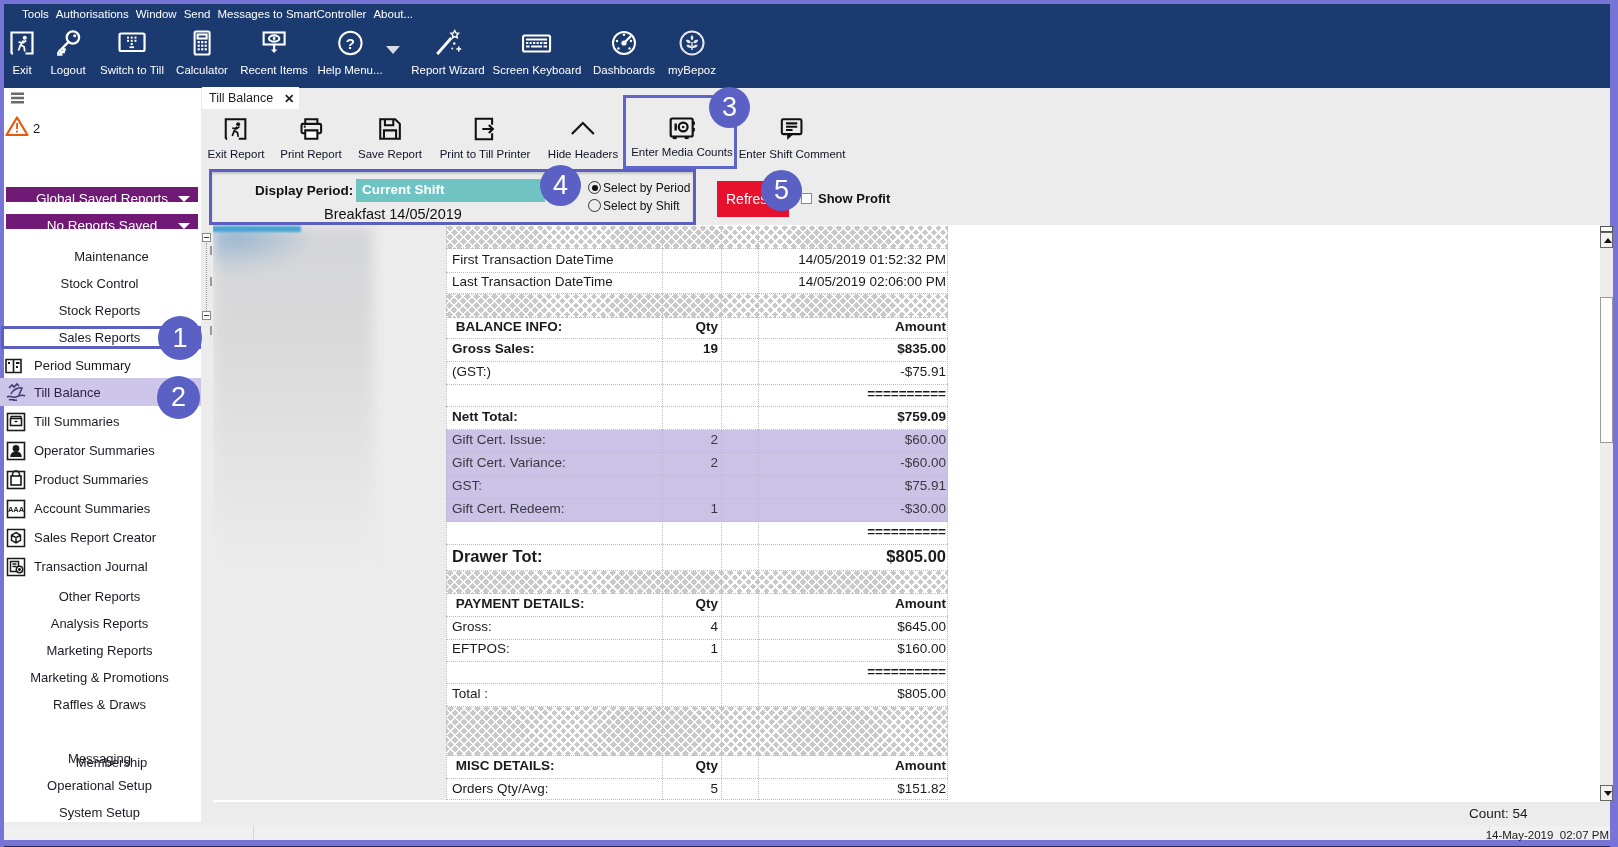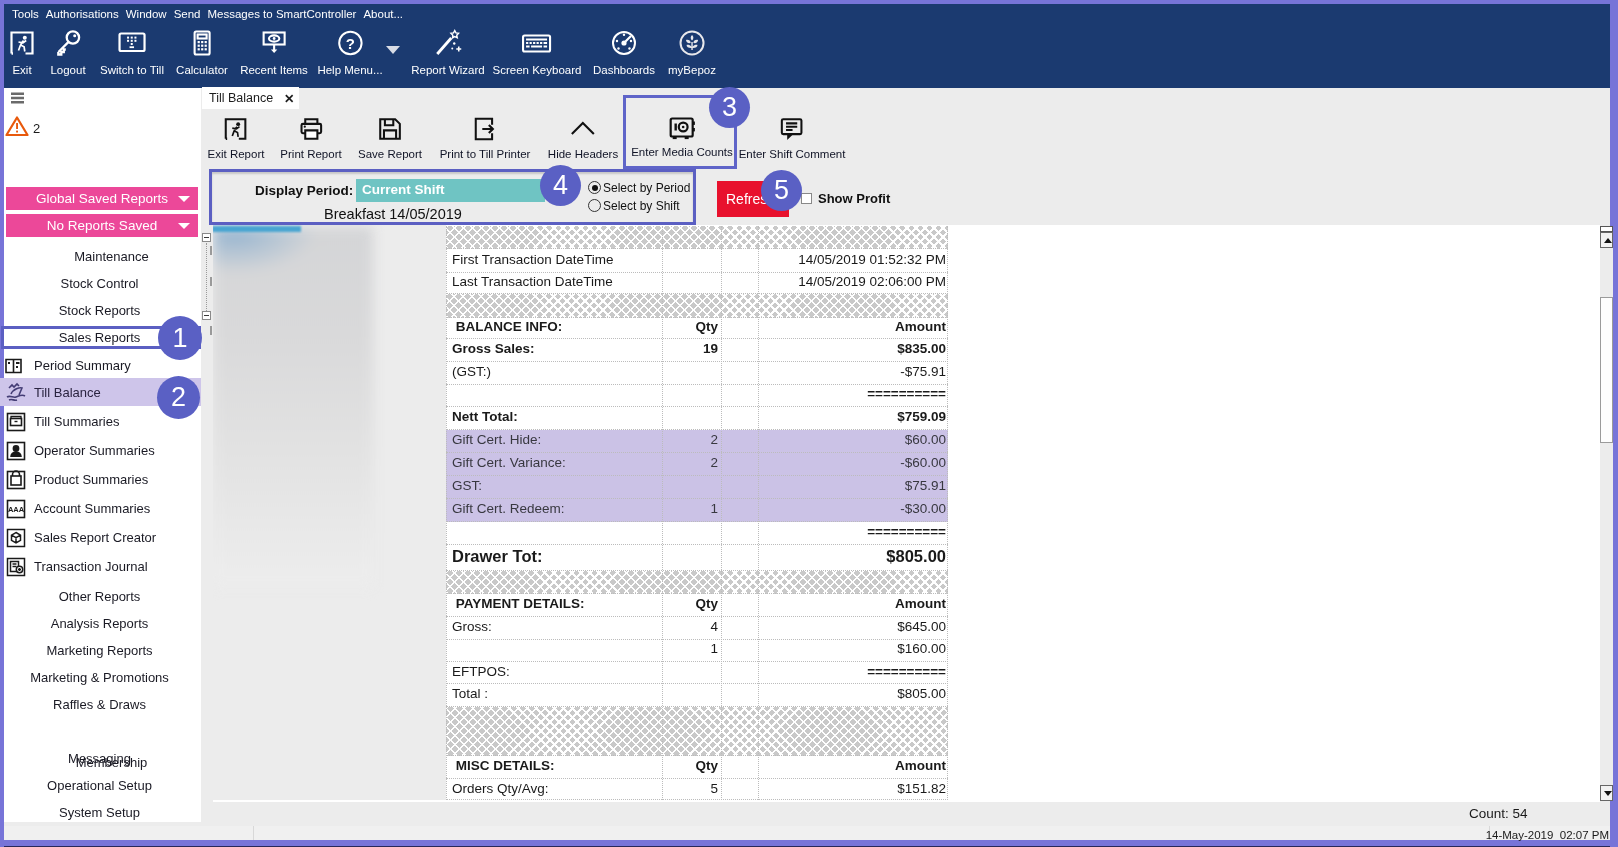--- a/index.html
+++ b/index.html
@@ -10,32 +10,32 @@
 
 #border-top { left:0; top:0; width:1618px; height:4px; background:#7774d8; }
 #border-left { left:0; top:4px; width:4px; height:843px; background:#7774d8; }
 #border-right { left:1610px; top:4px; width:8px; height:843px; background:#7774d8; }
 #border-bottom { left:0; top:840px; width:1618px; height:6px; background:#7774d8; }
 #taskbar { left:4px; top:846px; width:1606px; height:1px; background:#27275a; }
 
 
 #menubar { left:4px; top:4px; width:1606px; height:20px; background:#1b3a70; color:#fff; font-size:11.5px; }
 #menubar span { display:inline-block; margin:4px 3.5px 0 3.5px; }
-#menubar span:first-child { margin-left:8px; }
+#menubar span:first-child { margin-left:18px; }
 #toolbar { left:4px; top:24px; width:1606px; height:64px; background:#1b3a70; }
 .tbi { position:absolute; top:4px; text-align:center; color:#fff; }
 .tbi svg { display:block; margin:0 auto; }
 .tbi .lbl { font-size:11.5px; margin-top:6px; white-space:nowrap; }
 
 
 #sidebar { left:4px; top:88px; width:197px; height:734px; background:#fff; }
 .sb-center { position:absolute; left:-3px; width:197px; text-align:center; font-size:13px; color:#1a1a24; }
 .sb-icon-item { position:absolute; left:0; width:201px; font-size:13px; color:#1a1a24; }
 .sb-icon-item .txt { position:absolute; left:30px; top:3px; white-space:nowrap; }
-.tealbtn { position:absolute; left:2px; width:192px; height:23px; background:#ec4899; color:#fff; text-align:center; font-size:13.5px; line-height:23px; }
+.tealbtn { position:absolute; left:2px; width:192px; height:15px; background:#701a75; color:#fff; text-align:center; font-size:13.5px; line-height:23px; }
 .tealbtn .arr { position:absolute; right:8px; top:9px; width:0; height:0; border-left:6px solid transparent; border-right:6px solid transparent; border-top:6px solid #fff; }
 
 
 #tab { left:202px; top:87px; width:97px; height:22px; background:#fff; font-size:12.5px; color:#1c1c1c; }
 #report-toolbar { left:201px; top:109px; width:1409px; height:60px; }
 .rti { position:absolute; top:6px; text-align:center; color:#101426; }
 .rti svg { display:block; margin:0 auto; }
 .rti .lbl { font-size:11.5px; margin-top:5px; white-space:nowrap; }
 
 
@@ -428,21 +428,21 @@
       <span class="c3" style="top:2px;">-$75.91</span>
     </div>
   <div class="row eq" style="top:159px;height:22px;">
       <span class="c3" style="top:1px;">==========</span>
     </div>
   <div class="row" style="top:181px;height:23px;font-weight:bold;">
       <span class="c1" style="top:2px;">Nett Total:</span>
       <span class="c3" style="top:2px;">$759.09</span>
     </div>
   <div class="row purple" style="top:204px;height:23px;">
-      <span class="c1" style="top:2px;">Gift Cert. Hide:</span>
+      <span class="c1" style="top:2px;">Gift Cert. Issue:</span>
       <span class="c2" style="top:2px;">2</span>
       <span class="c3" style="top:2px;">$60.00</span>
     </div>
   <div class="row purple" style="top:227px;height:23px;">
       <span class="c1" style="top:2px;">Gift Cert. Variance:</span>
       <span class="c2" style="top:2px;">2</span>
       <span class="c3" style="top:2px;">-$60.00</span>
     </div>
   <div class="row purple" style="top:250px;height:23px;">
       <span class="c1" style="top:2px;">GST:</span>
@@ -465,21 +465,21 @@
       <span class="c1" style="top:2px;">&nbsp;PAYMENT DETAILS:</span>
       <span class="c2" style="top:2px;">Qty</span>
       <span class="c3" style="top:2px;">Amount</span>
     </div>
   <div class="row" style="top:391px;height:23px;">
       <span class="c1" style="top:2px;">Gross:</span>
       <span class="c2" style="top:2px;">4</span>
       <span class="c3" style="top:2px;">$645.00</span>
     </div>
   <div class="row" style="top:414px;height:22px;">
-      <span class="c1" style="top:1px;margin-top:23px;">EFTPOS:</span>
+      <span class="c1" style="top:1px;">EFTPOS:</span>
       <span class="c2" style="top:1px;">1</span>
       <span class="c3" style="top:1px;">$160.00</span>
     </div>
   <div class="row eq" style="top:436px;height:22px;">
       <span class="c3" style="top:2px;">==========</span>
     </div>
   <div class="row" style="top:458px;height:23px;">
       <span class="c1" style="top:2px;">Total :</span>
       <span class="c3" style="top:2px;">$805.00</span>
     </div>

